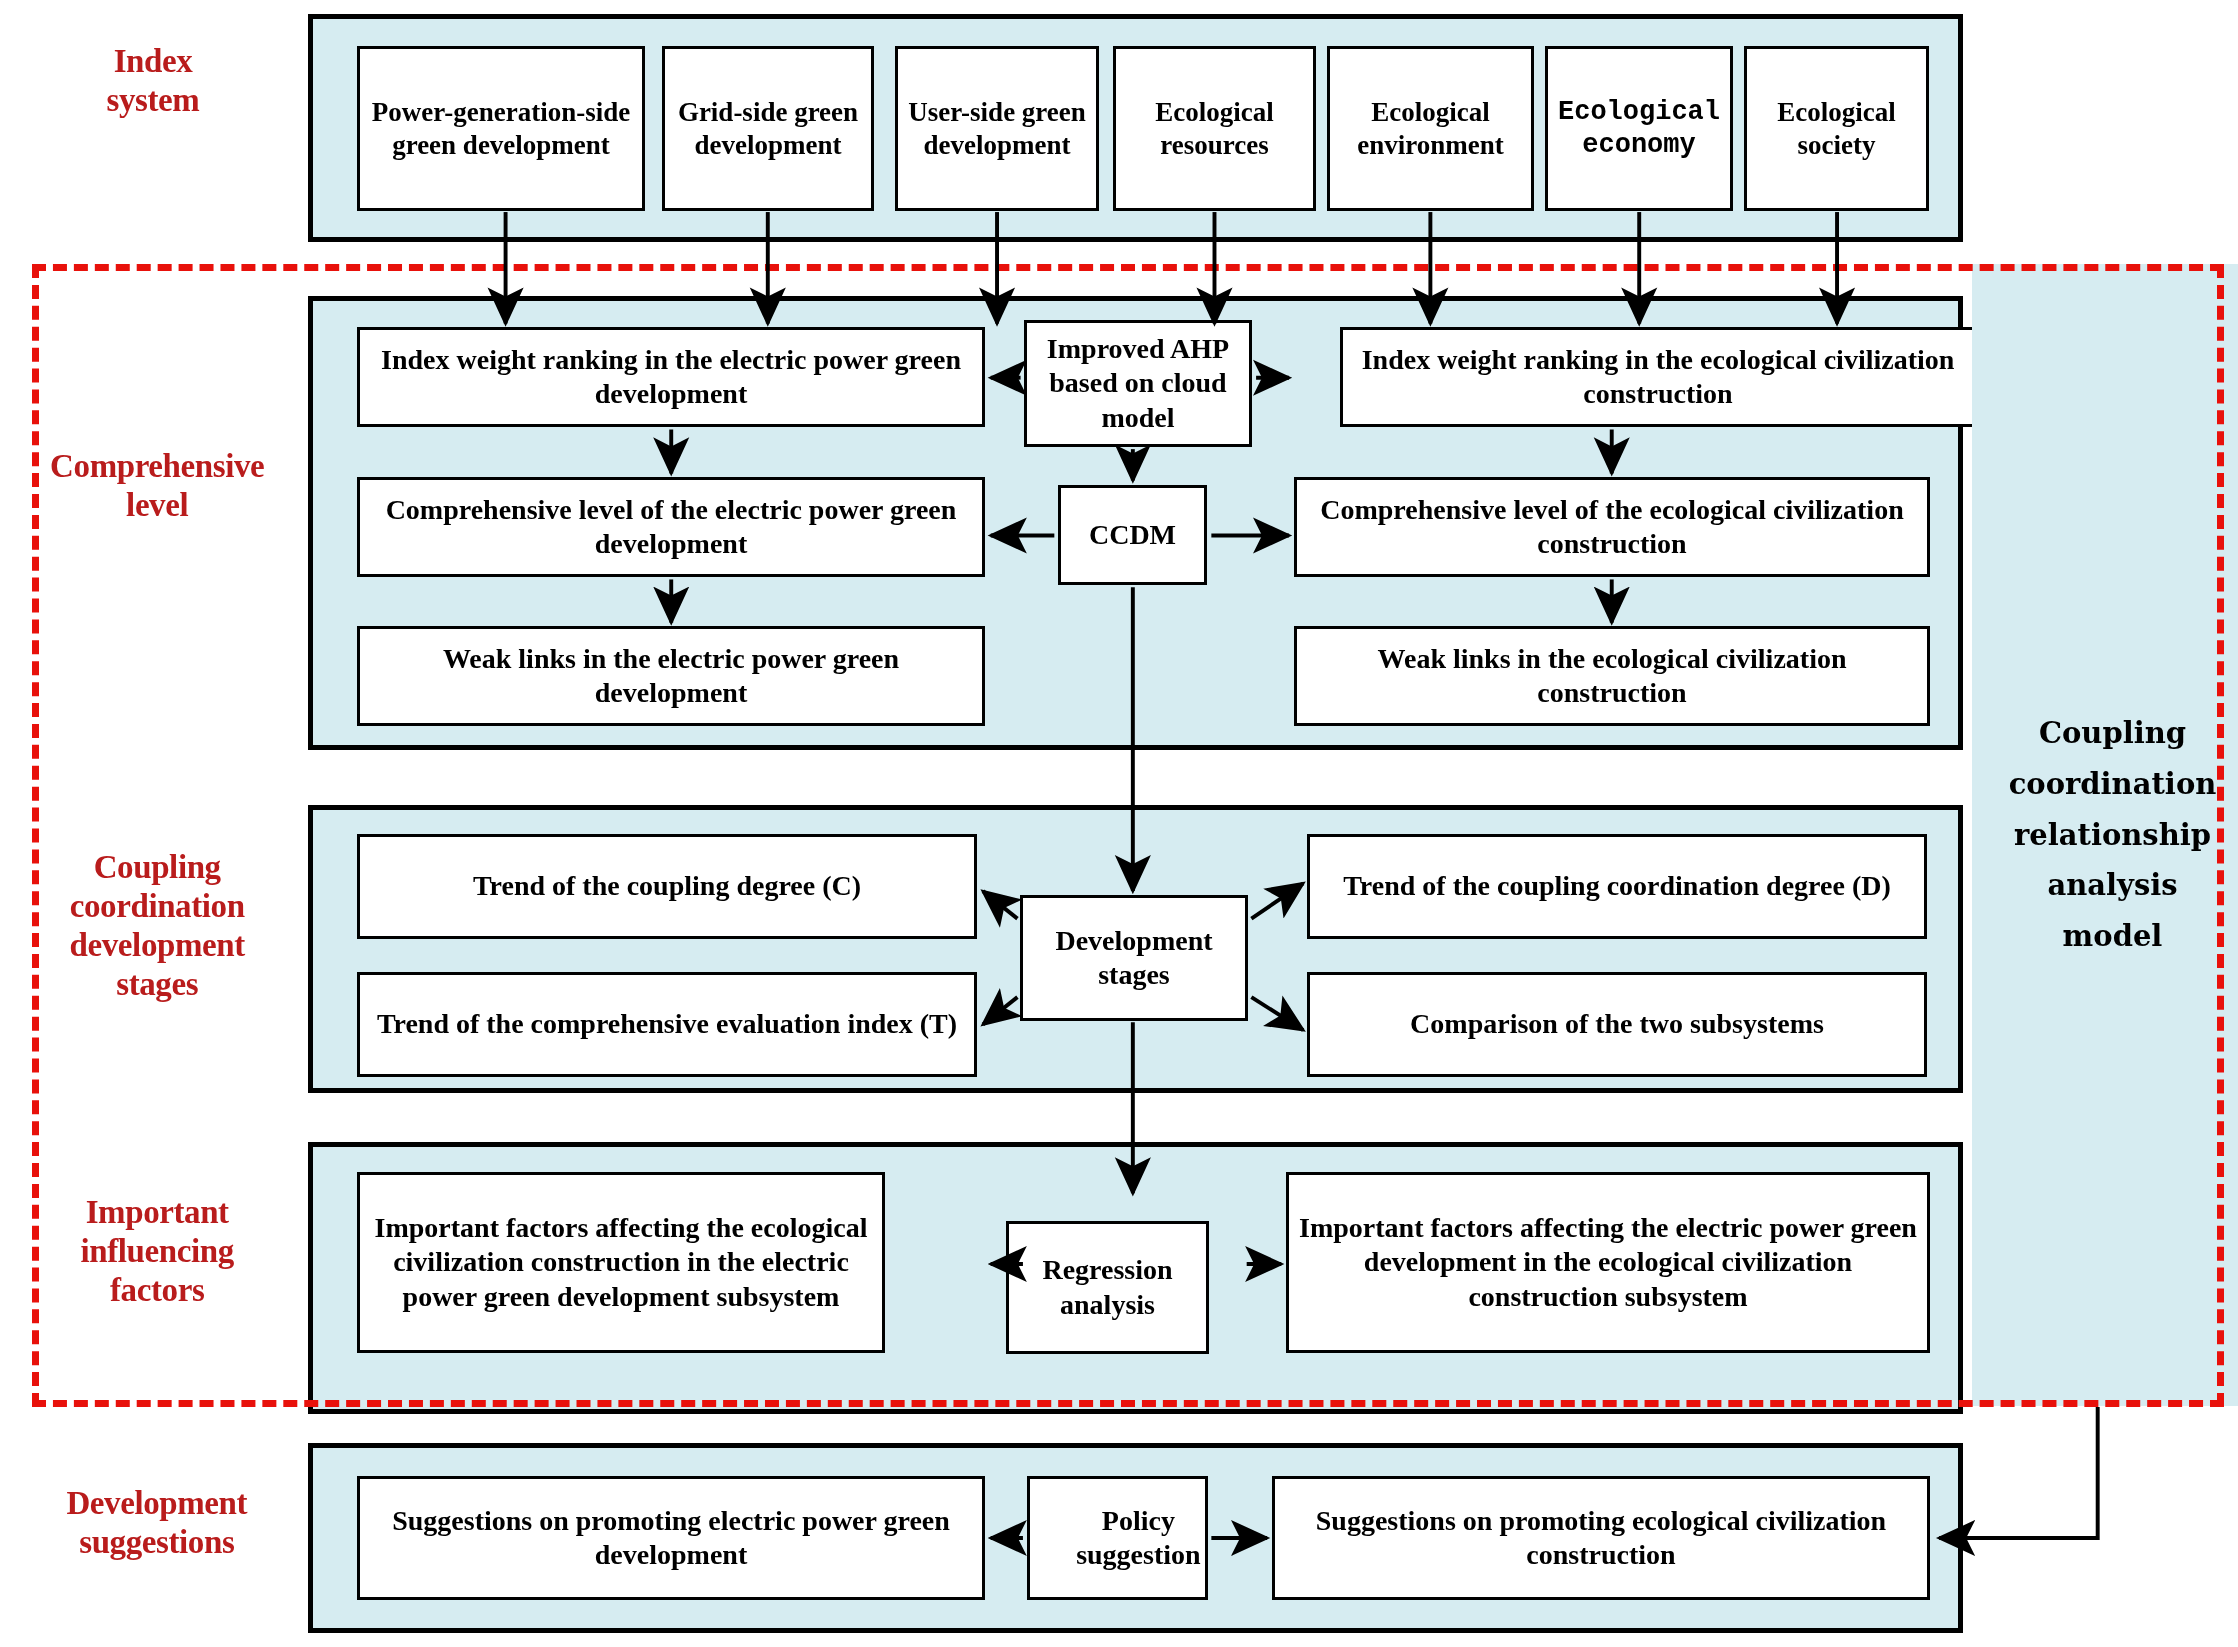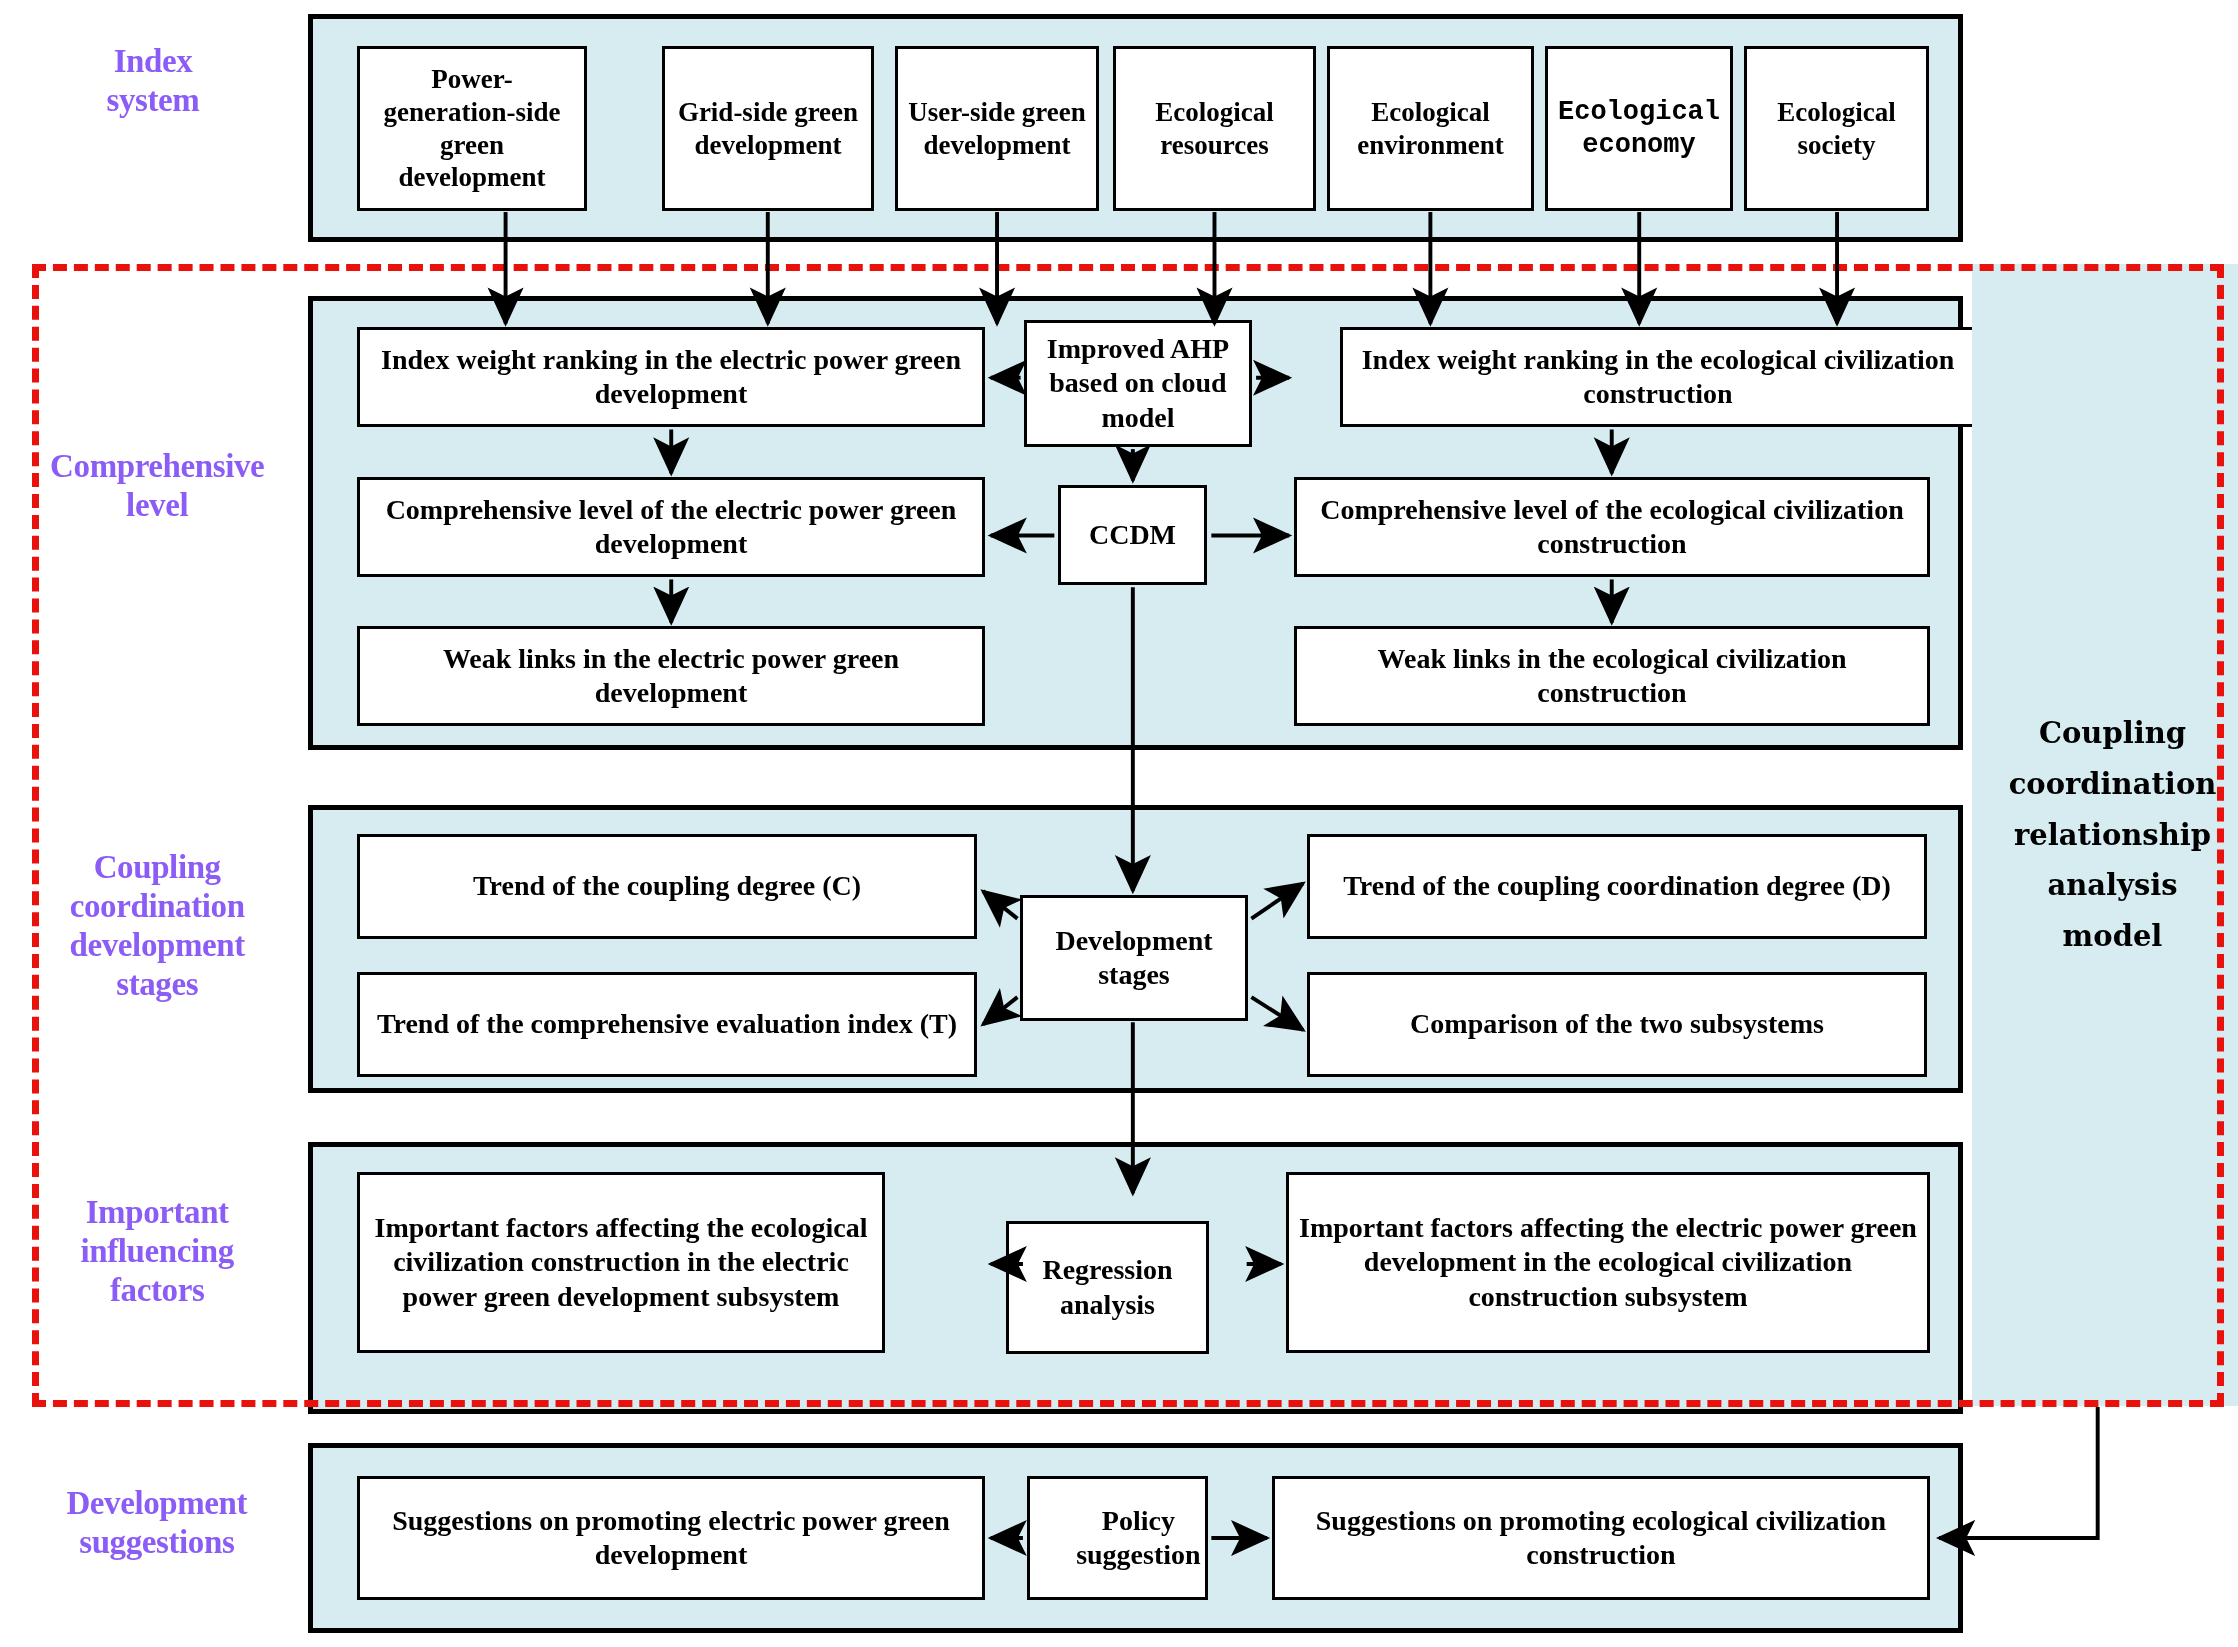--- a/index.html
+++ b/index.html
@@ -13,21 +13,21 @@
     height: 1648px;
     background: #ffffff;
     font-family: "Liberation Serif", "DejaVu Serif", serif;
     overflow: hidden;
   }
   
   .row-label {
     position: absolute;
     text-align: center;
     font-weight: bold;
-    color: #8b5cf6;
+    color: #b91c1c;
     line-height: 1.18;
     font-size: 33px;
     letter-spacing: -0.4px;
   }
   
   .section {
     position: absolute;
     background: #d6ecf1;
     border: 5.5px solid #000000;
     box-sizing: border-box;
@@ -94,21 +94,21 @@
   <div class="row-label" style="left:15.7px; top:447px; width:283px;">Comprehensive<br>level</div>
 
   <div class="row-label" style="left:15.7px; top:848px; width:283px;">Coupling<br>coordination<br>development<br>stages</div>
 
   <div class="row-label" style="left:15.7px; top:1193px; width:283px;">Important<br>influencing<br>factors</div>
 
   <div class="row-label" style="left:7.8px; top:1484px; width:298px;">Development<br>suggestions</div>
 
   <div class="section" style="left:308px; top:14px; width:1655px; height:228px;"></div>
 
-  <div class="node small" style="left:357px; top:46px; width:230px; height:165px;">Power-generation-side green development</div>
+  <div class="node small" style="left:357px; top:46px; width:288px; height:165px;">Power-generation-side green development</div>
   <div class="node small" style="left:662px; top:46px; width:212px; height:165px;">Grid-side green development</div>
   <div class="node small" style="left:895px; top:46px; width:204px; height:165px;">User-side green development</div>
   <div class="node small" style="left:1113px; top:46px; width:203px; height:165px;">Ecological resources</div>
   <div class="node small" style="left:1327px; top:46px; width:207px; height:165px;">Ecological environment</div>
   <div class="node small" style="left:1545px; top:46px; width:188px; height:165px;font-family:Liberation Mono, monospace;">Ecological economy</div>
   <div class="node small" style="left:1744px; top:46px; width:185px; height:165px;">Ecological society</div>
 
   <div class="section" style="left:308px; top:296px; width:1655px; height:454px;"></div>
 
   <div class="node" style="left:357px; top:327px; width:628px; height:100px;">Index weight ranking in the electric power green development</div>

